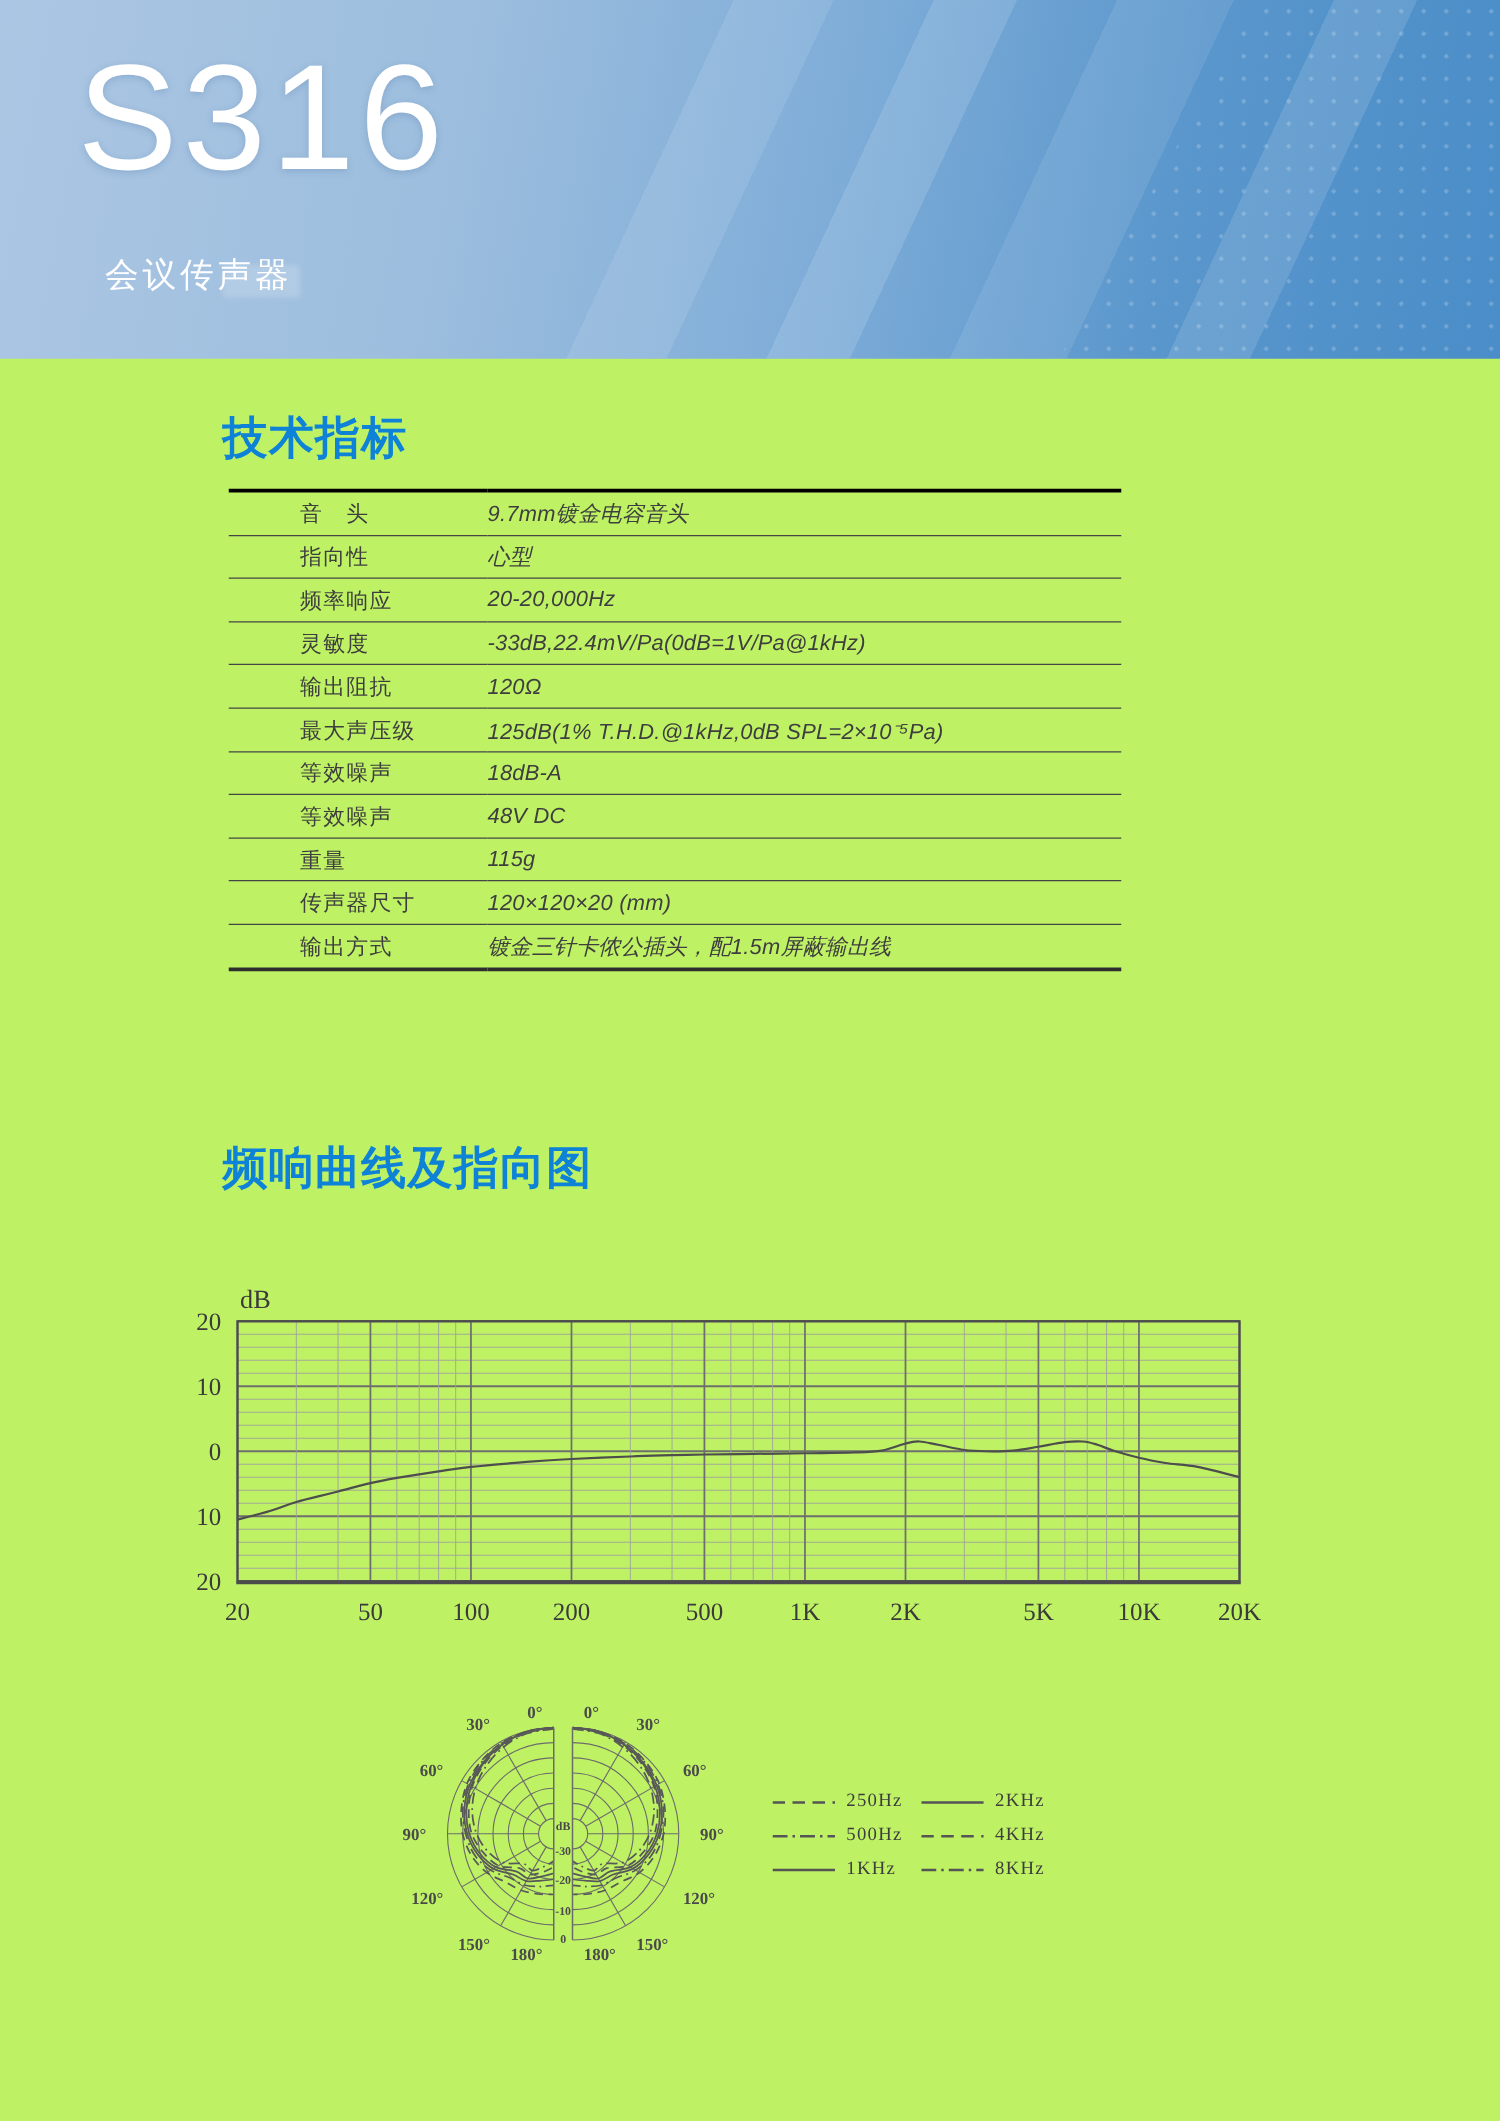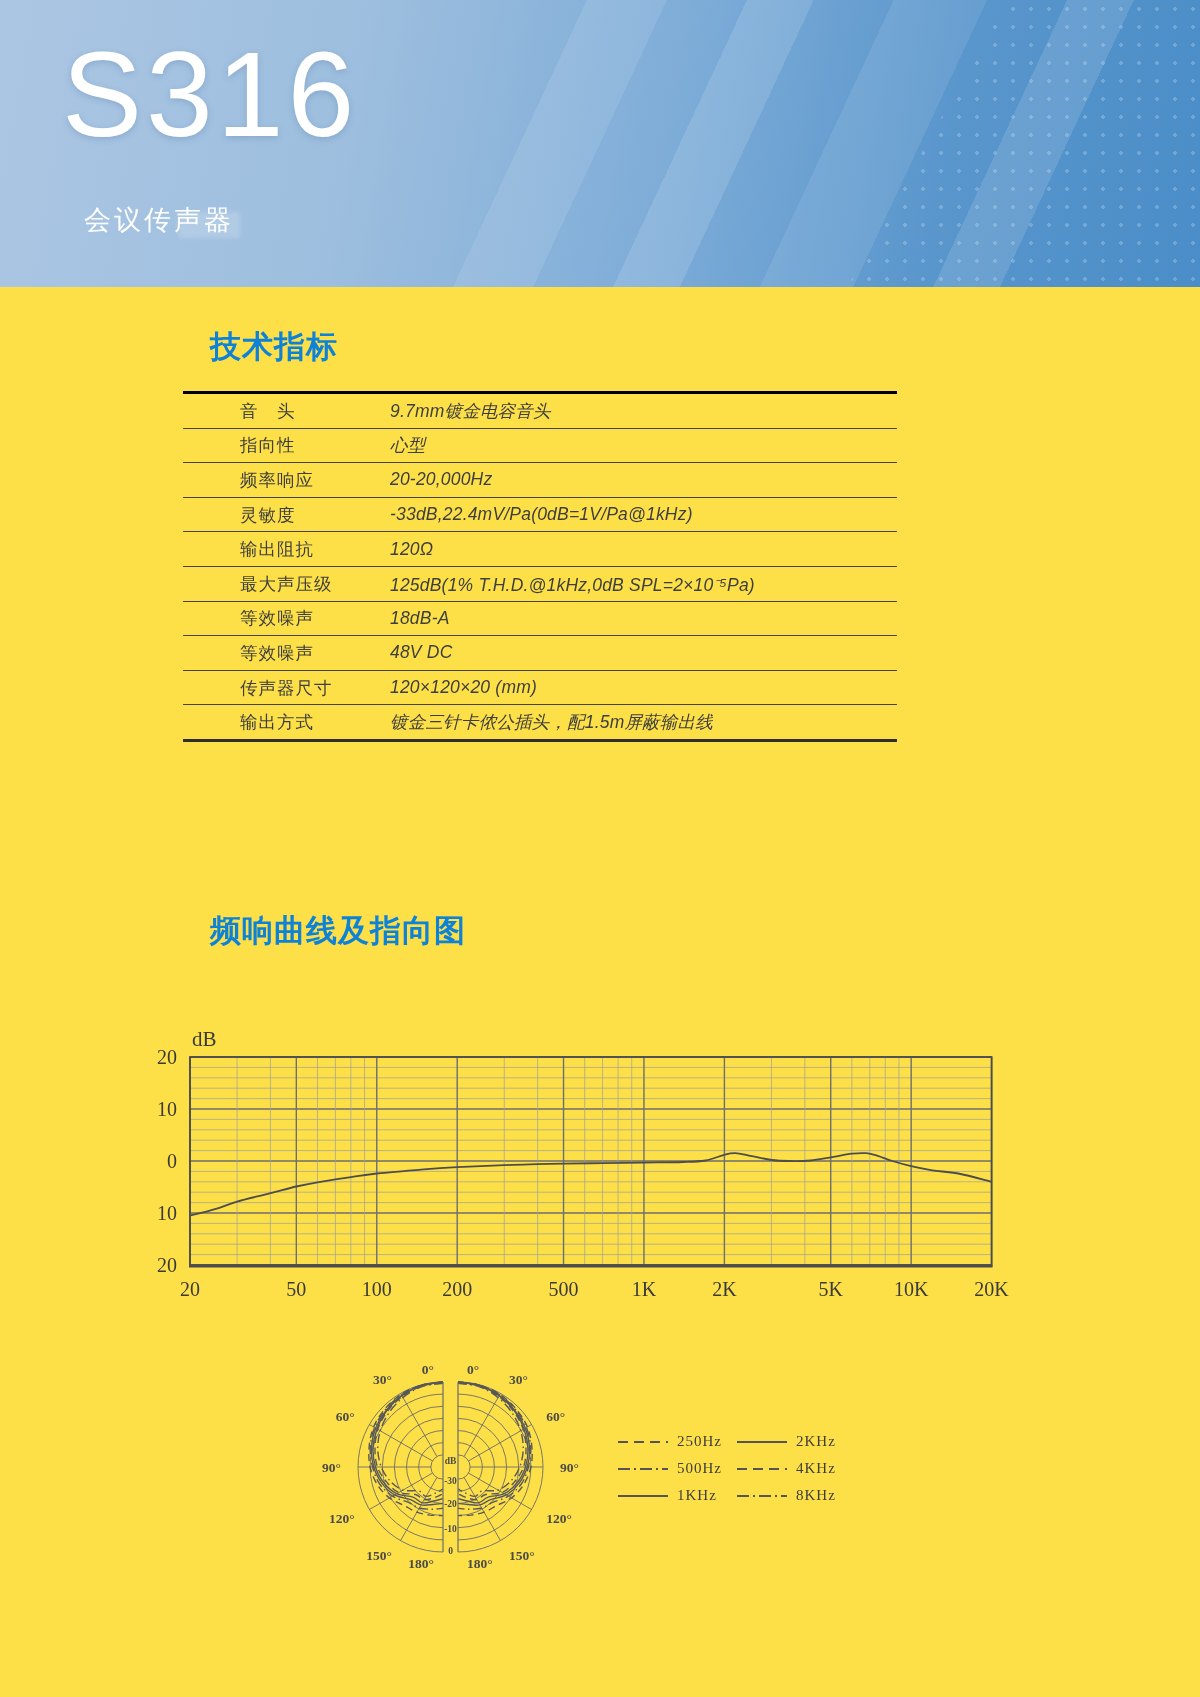--- a/index.html
+++ b/index.html
@@ -1,16 +1,16 @@
 <!DOCTYPE html>
 <html><head>
 <meta charset="utf-8">
 <style>
   html,body{margin:0;padding:0;background:#fff;}
-  .page{position:relative;width:1200px;height:1697px;background:#fde047;overflow:hidden;
+  .page{position:relative;width:1200px;height:1697px;background:#bef264;overflow:hidden;
         font-family:"Liberation Sans",sans-serif;}
   
   .banner{position:absolute;left:0;top:0;width:1200px;height:287px;
           background:linear-gradient(100deg,#abc6e3 0%,#9dbede 30%,#7fadd8 55%,#5996cc 78%,#4a8dc8 100%);
           overflow:hidden;}
   .banner .stripes{position:absolute;inset:0;
           background:linear-gradient(115deg,
             transparent 44%, rgba(255,255,255,.10) 44%, rgba(255,255,255,.10) 50%,
             transparent 50%, transparent 56%, rgba(255,255,255,.13) 56%, rgba(255,255,255,.13) 61%,
             transparent 61%, transparent 67%, rgba(255,255,255,.09) 67%, rgba(255,255,255,.09) 74%,
@@ -21,21 +21,21 @@
           background-size:18px 18px;
           clip-path:polygon(55% 0,100% 0,100% 100%,18% 100%);}
   .banner-title{position:absolute;left:62px;top:28px;color:#fff;font-size:120px;
           font-weight:300;letter-spacing:4px;line-height:1.1;
           text-shadow:0 2px 6px rgba(60,100,150,.25);}
   .banner-subtitle{position:absolute;left:68px;top:202px;color:#fff;font-size:27px;
           letter-spacing:3px;font-weight:400;margin-left:16px;}
   .subtitle-ghost{position:absolute;left:178px;top:212px;width:62px;height:26px;
           background:rgba(255,255,255,.18);border-radius:3px;filter:blur(2px);}
   
-  .section-title{position:absolute;font-size:31px;font-weight:700;letter-spacing:1px;margin-left:32px;}
+  .section-title{position:absolute;font-size:36px;font-weight:700;letter-spacing:1px;}
   
   .spec-table{position:absolute;left:183px;top:391px;width:714px;border-collapse:collapse;
           border-top:3px solid #000000;border-bottom:3px solid #2e2e2e;}
   .spec-table td{border-bottom:1px solid #454545;height:33.6px;font-size:17.5px;color:#3e3e3e;
           vertical-align:middle;padding:0;}
   .spec-table tr:last-child td{border-bottom:none;}
   .spec-table td.lbl{width:207px;padding-left:57px;box-sizing:border-box;letter-spacing:1px;}
   .spec-table td.val{letter-spacing:.2px;font-style:italic;}
   
   .charts-svg{position:absolute;left:0;top:950px;}
@@ -87,20 +87,24 @@
           <td class="lbl">最大声压级</td>
           <td class="val">125dB(1% T.H.D.@1kHz,0dB SPL=2×10⁻⁵Pa)</td>
         </tr>
       <tr>
           <td class="lbl">等效噪声</td>
           <td class="val">18dB-A</td>
         </tr>
       <tr>
           <td class="lbl">等效噪声</td>
           <td class="val">48V DC</td>
+        </tr>
+      <tr>
+          <td class="lbl">重量</td>
+          <td class="val">115g</td>
         </tr>
       <tr>
           <td class="lbl">传声器尺寸</td>
           <td class="val">120×120×20 (mm)</td>
         </tr>
       <tr>
           <td class="lbl">输出方式</td>
           <td class="val">镀金三针卡侬公插头，配1.5m屏蔽输出线</td>
         </tr>
     </tbody>

